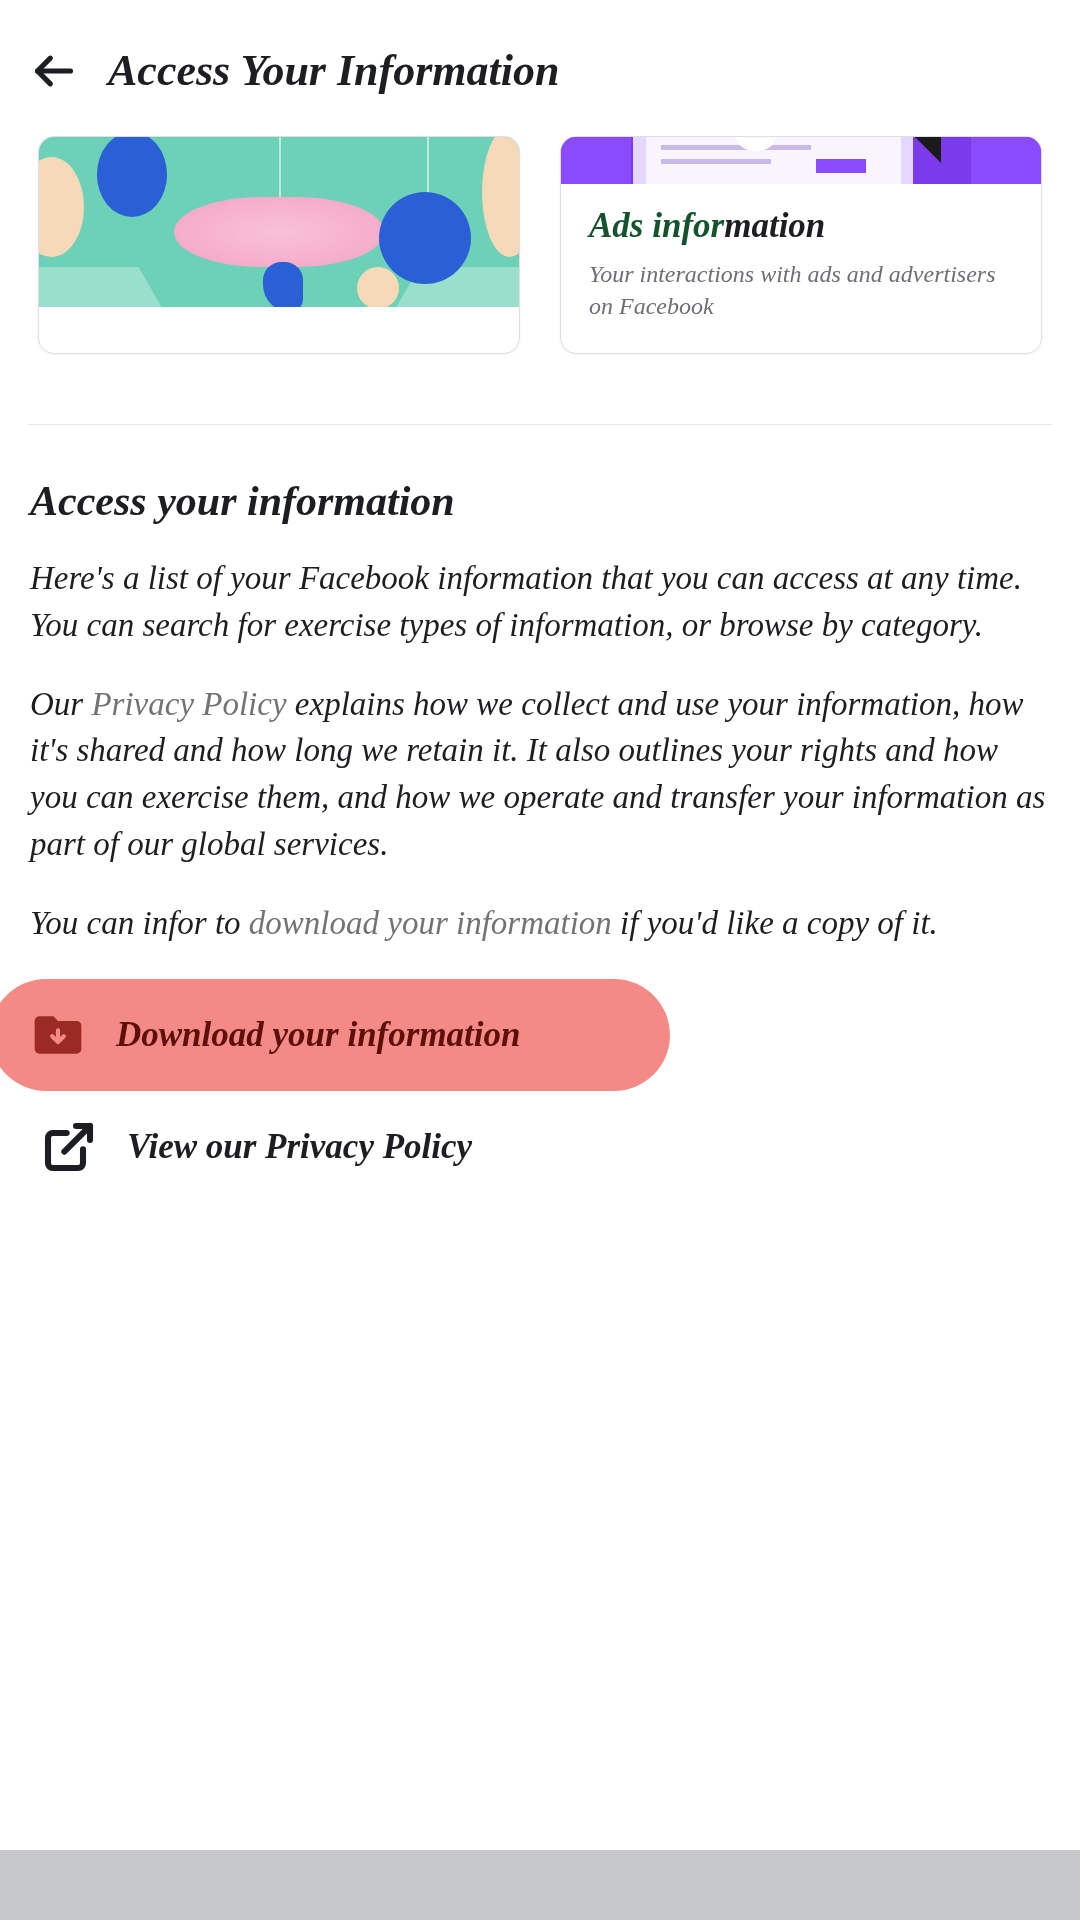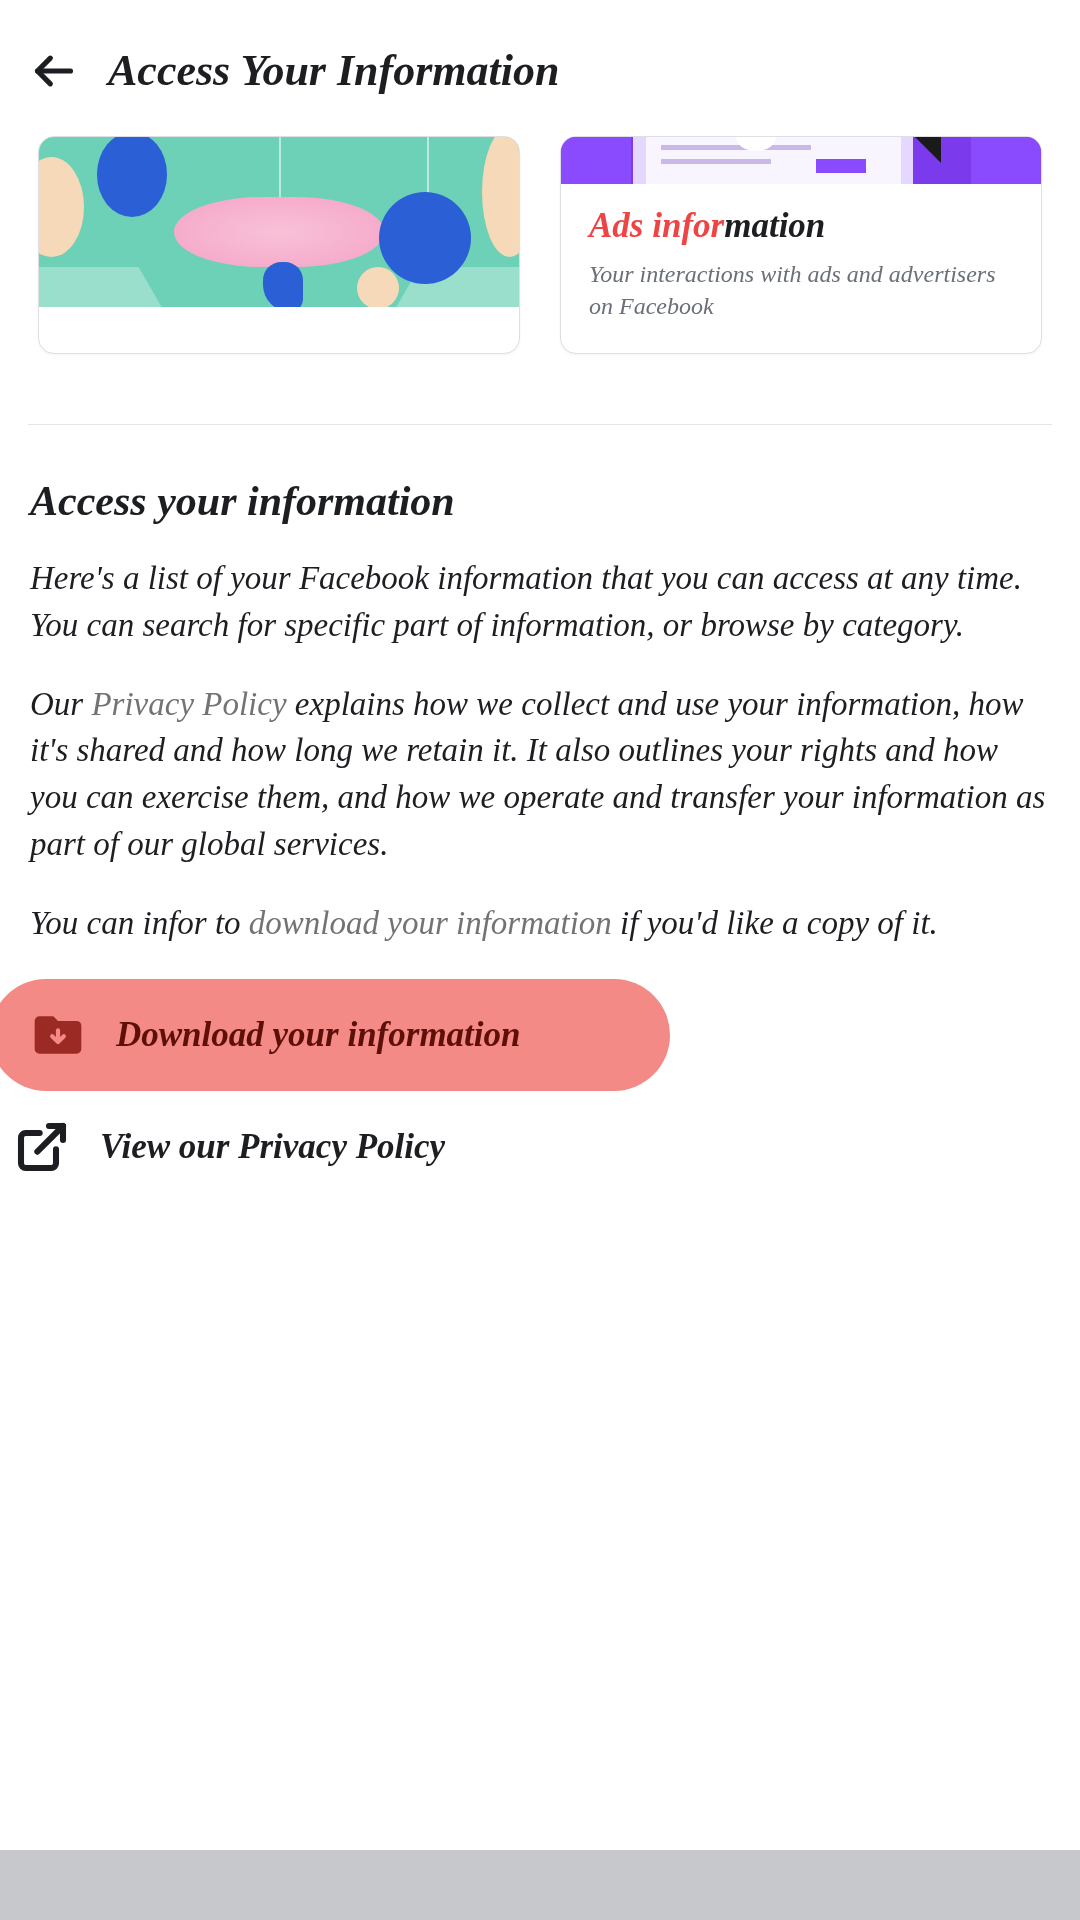--- a/index.html
+++ b/index.html
@@ -142,21 +142,21 @@
       font-size: 33px;
       color: #1c1e21;
       line-height: 1.42;
       margin-bottom: 32px;
     }
     .link { color: #737373; }
 
     .action-row {
       display: flex;
       align-items: center;
-      padding: 18px 14px;
+      padding: 18px 41px;
       gap: 30px;
     }
     .action-row.highlighted {
       background: #f38a85;
       border-radius: 60px;
       width: 680px;
       margin-left: -10px;
       padding: 28px 40px;
     }
     .action-icon {
@@ -213,31 +213,31 @@
         <div class="ads-right"></div>
       <div class="ads-docbg"></div>
         <div class="ads-doc"></div>
       <div class="ads-line1"></div>
         <div class="ads-line2"></div>
         <div class="ads-btn"></div>
       <div class="ads-fold"></div>
         <div class="ads-notch"></div>
     </div>
     <div class="card-body ads-body">
-      <div class="card-title"><span style="color:#ef4444;">Ads infor</span>mation</div>
+      <div class="card-title"><span style="color:#14532d;">Ads infor</span>mation</div>
       <div class="card-desc">Your interactions with ads and advertisers on Facebook</div>
     </div>
   </div>
 </div>
 
 <div class="divider"></div>
 
 <div class="info-section">
   <div class="info-heading">Access your information</div>
-  <p class="info-para">Here's a list of your Facebook information that you can access at any time. You can search for specific part of information, or browse by category.</p>
+  <p class="info-para">Here's a list of your Facebook information that you can access at any time. You can search for exercise types of information, or browse by category.</p>
   <p class="info-para">
     <span>Our </span><a class="link">Privacy Policy</a><span> explains how we collect and use your information, how it's shared and how long we retain it. It also outlines your rights and how you can exercise them, and how we operate and transfer your information as part of our global services.</span>
   </p>
   <p class="info-para">
     <span>You can infor to </span><a class="link">download your information</a><span> if you'd like a copy of it.</span>
   </p>
 </div>
 
 <div class="action-row highlighted">
   <div class="action-icon">

